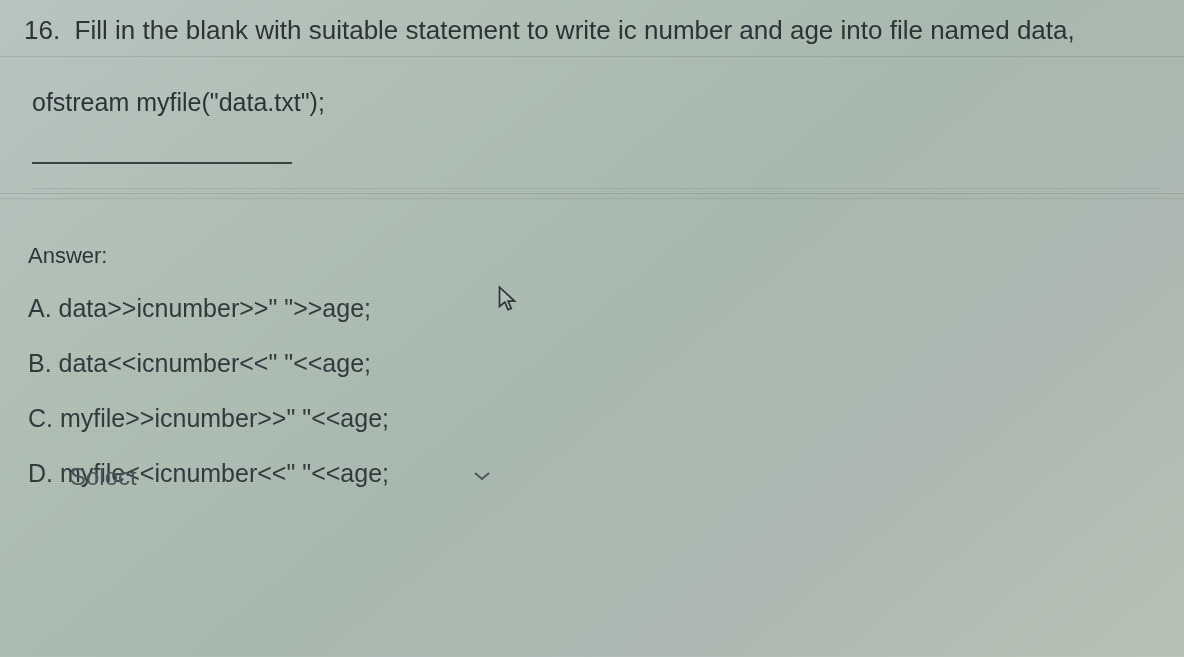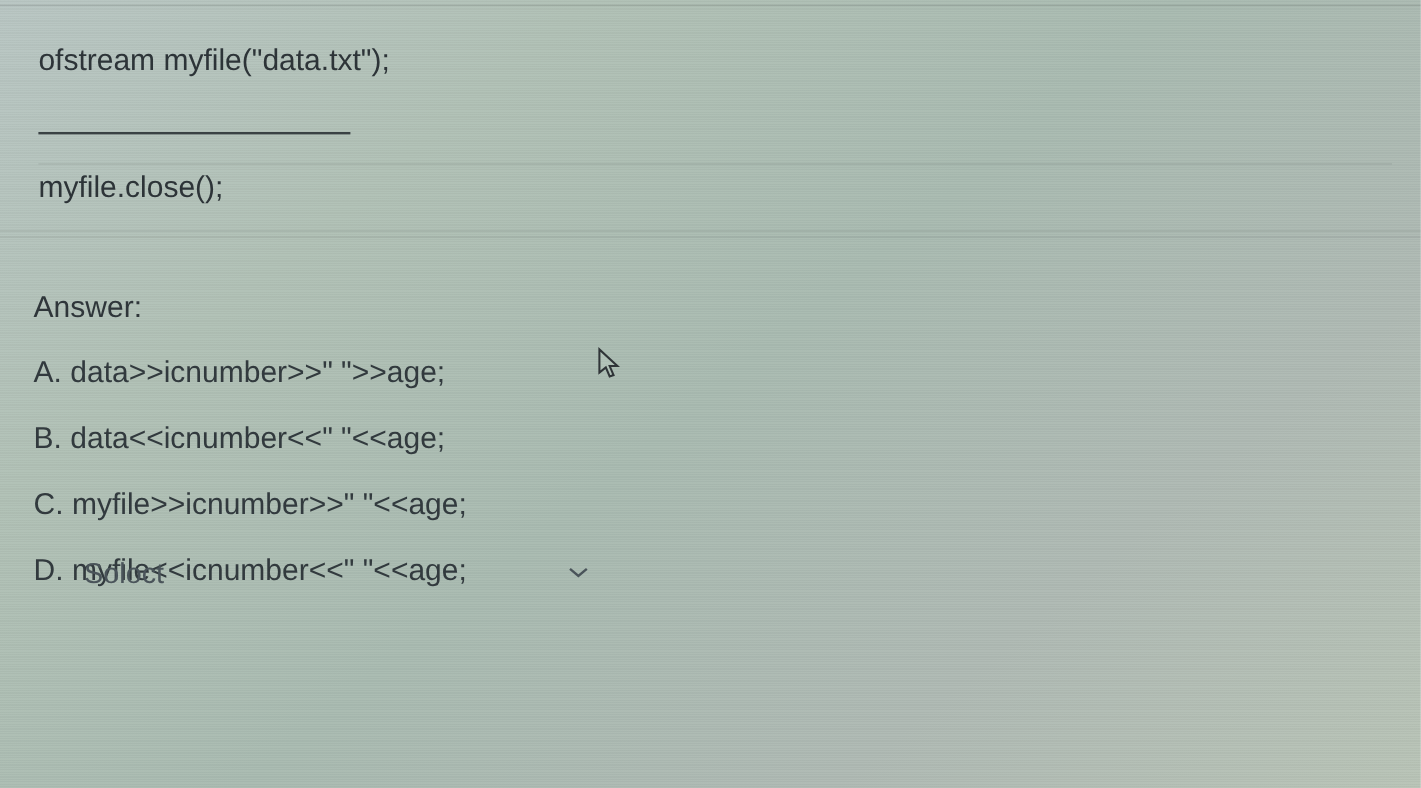--- a/index.html
+++ b/index.html
@@ -65,21 +65,21 @@
   hr.faint2 {
     border: none;
     border-top: 1px solid rgba(0,0,0,0.08);
     margin: 2px 0;
   }
   .answer-section {
     margin-top: 44px;
     padding: 0 24px 0 28px;
   }
   .answer-label {
-    font-size: 25px;
+    font-size: 22px;
     color: #2f363a;
     margin-bottom: 22px;
   }
   .option {
     font-size: 25px;
     line-height: 1.4;
     margin-bottom: 20px;
     color: #323a3e;
   }
   .bottom-line {
@@ -115,28 +115,31 @@
     height: 14px;
     stroke: #4a545a;
     fill: none;
   }
 </style>
 </head>
 <body>
 
 <div class="content">
 
+  <div class="question-line">
+    <span>16.</span>
+    &nbsp;<span>Fill in the blank with suitable statement to write ic number and age into file named data,</span>
+  </div>
 
   <hr class="faint">
 
   <div class="code-block">
     <div class="code-line">ofstream myfile("data.txt");</div>
     <div class="blank-line"></div>
     <hr class="faint2">
-    <div class="code-line">myfile.close();</div>
   </div>
 
   <div class="cursor-icon">
     <svg viewBox="0 0 20 28">
       <path d="M3 2 L3 20 L8 16 L11 23 L14 22 L11 15 L17 15 Z" stroke-width="1.6"></path>
     </svg>
   </div>
 
   <hr class="faint">
   <hr class="faint2">

